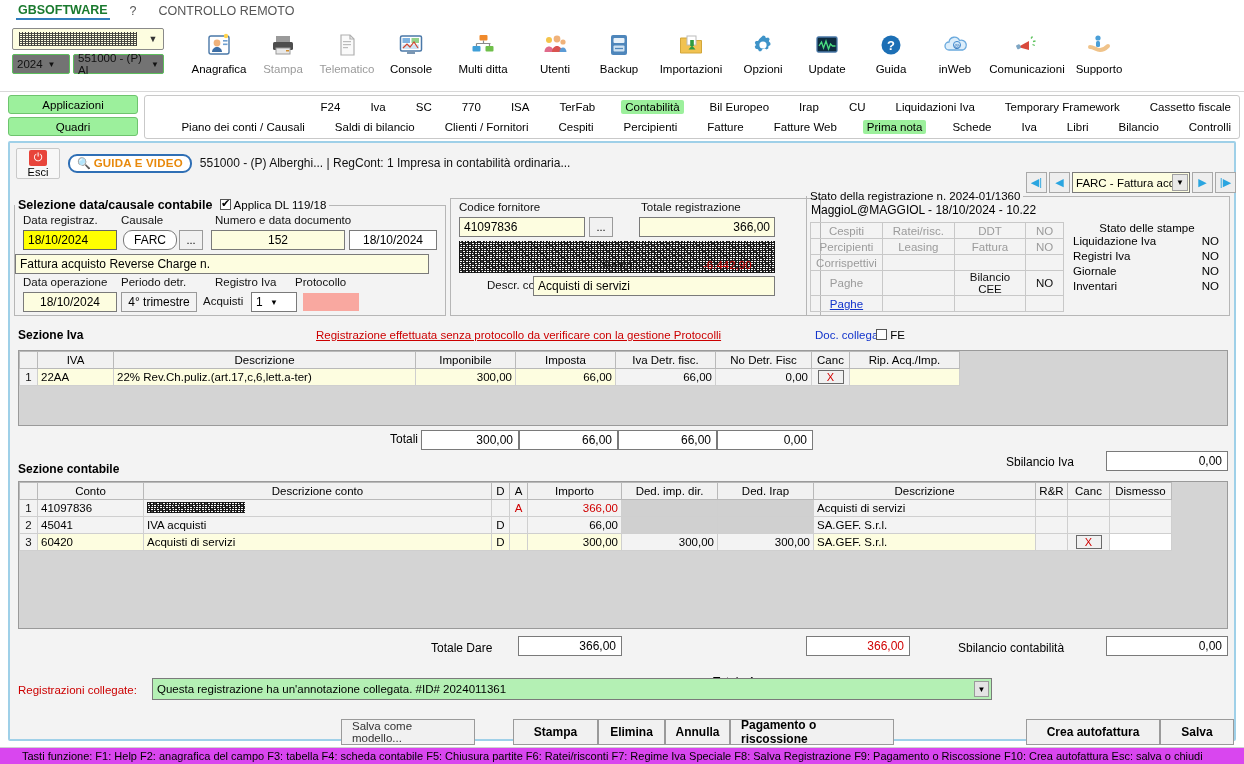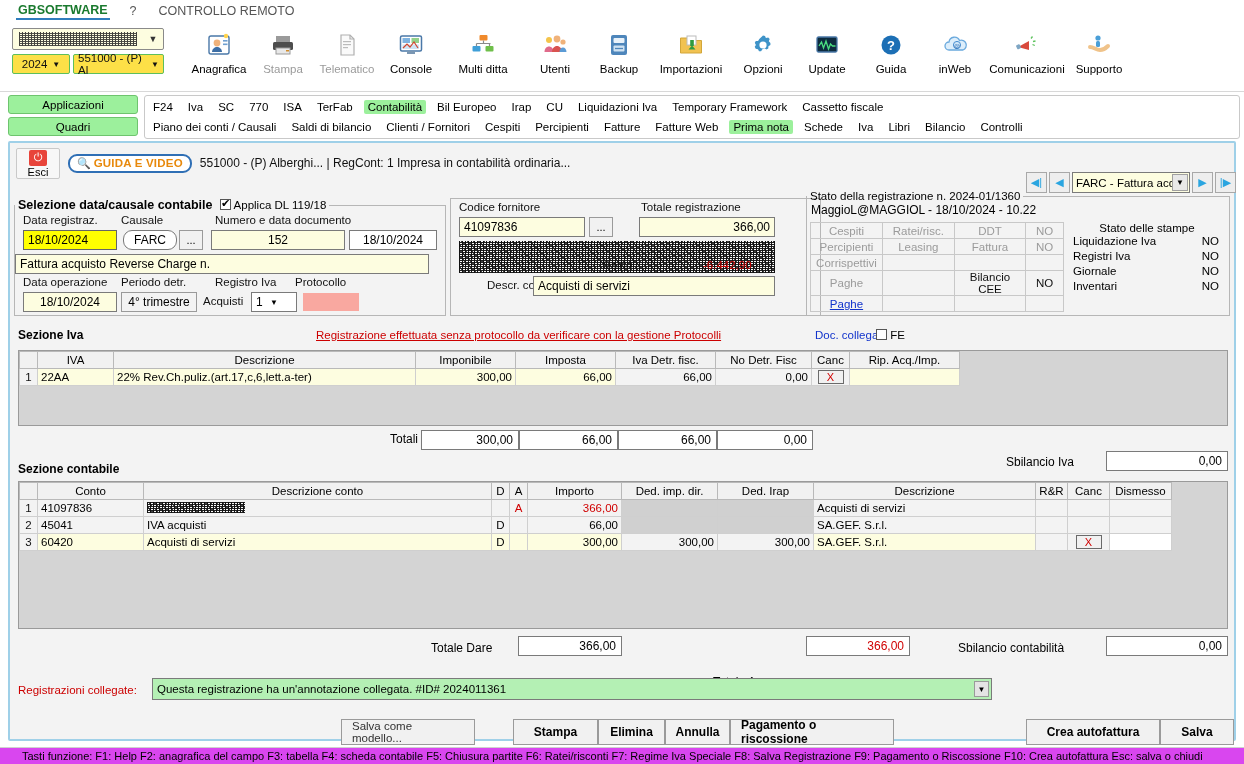--- a/index.html
+++ b/index.html
@@ -37,22 +37,22 @@
     flex: 1; height: 14px; margin: 0 6px;
     background-image:
       repeating-linear-gradient(90deg, #222 0 1px, transparent 1px 3px),
       repeating-linear-gradient(0deg, #333 0 1px, transparent 1px 2px);
     background-color: #fdfde0;
     opacity: .85;
   }
   .cbox-top .arrow { width: 20px; text-align: center; color: #333; font-size: 9px; background:#fdfde0; }
   .cbox-row { display: flex; gap: 3px; margin-top: 4px; }
   .pill {
-    background: #fde047; border: 1px solid #5dbf5d; height: 20px; border-radius: 2px;
-    display: flex; align-items: center; justify-content: center; font-size: 11.5px;
+    background: #737373; border: 1px solid #5dbf5d; height: 20px; border-radius: 2px;
+    display: flex; align-items: center; justify-content: flex-start; font-size: 11.5px;
     padding: 0 4px; color: #111;
   }
   .pill .ar { font-size: 8px; margin-left: 5px; }
   .pill.year { width: 58px; }
   .pill.code { flex: 1; }
 
   .tb-sep { width: 1px; background: #dadada; margin: 6px 4px 10px 4px; }
 
   .tb-items { display: flex; align-items: flex-start; gap: 0px; padding-left: 6px; }
   .tb-item {
@@ -66,21 +66,21 @@
 
   
   .navband { display: flex; padding: 3px 4px 3px 8px; gap: 6px; background: #fff; }
   .navleft { display: flex; flex-direction: column; gap: 3px; width: 130px; }
   .navbtn {
     background: #9cf09c; border: 1px solid #6ec46e; border-radius: 3px;
     height: 19px; display: flex; align-items: center; justify-content: center;
     font-size: 11.5px;
   }
   .navright { flex: 1; border: 1px solid #c9c9c9; border-radius: 3px; background: #fff; padding: 1px 4px; }
-  .navrow { display: flex; align-items: center; gap: 7px; height: 20px; font-size: 11.5px; }
+  .navrow { display: flex; align-items: center; gap: 22px; height: 20px; font-size: 11.5px; justify-content: flex-end; }
   .navrow .n { padding: 1px 4px; border-radius: 2px; white-space: nowrap; }
   .navrow .n.sel { background: #9cf09c; }
 
   
   .panel {
     position: absolute; left: 8px; top: 141px; width: 1228px; height: 600px;
     border: 2px solid #9fd0e8; background: #f3f3f3; border-radius: 2px;
   }
   .panel-head { display: flex; align-items: center; height: 40px; padding: 2px 6px; gap: 8px; }
   .esci {

